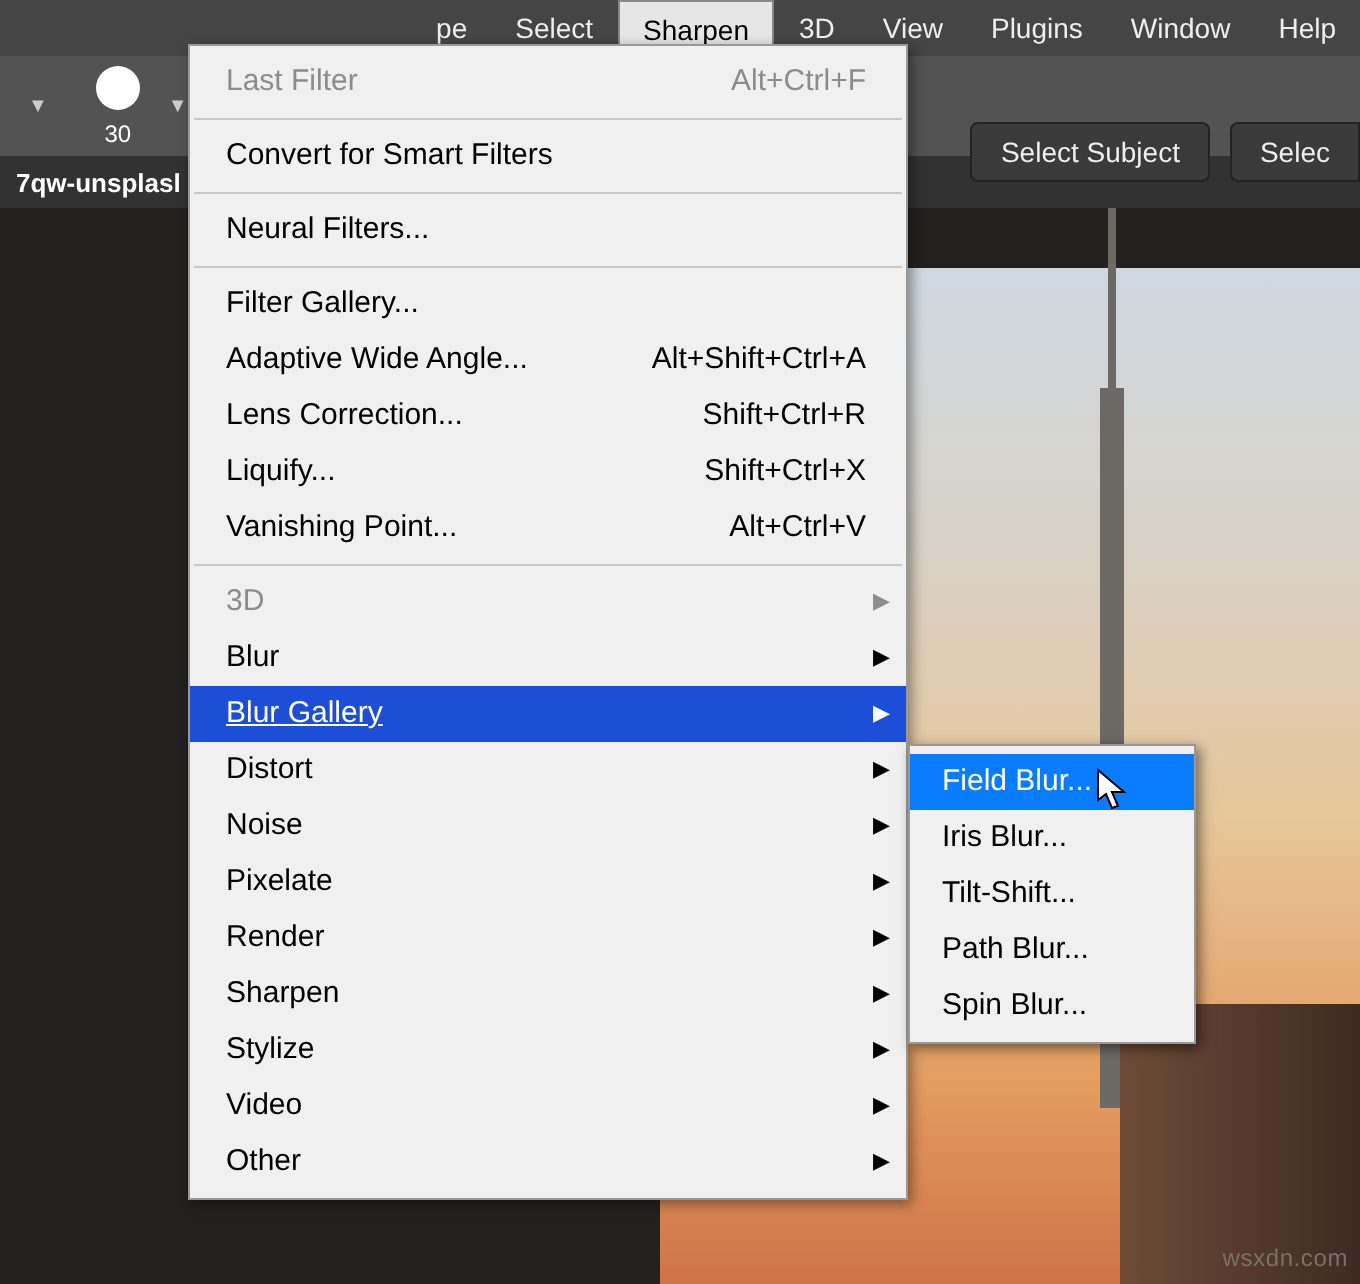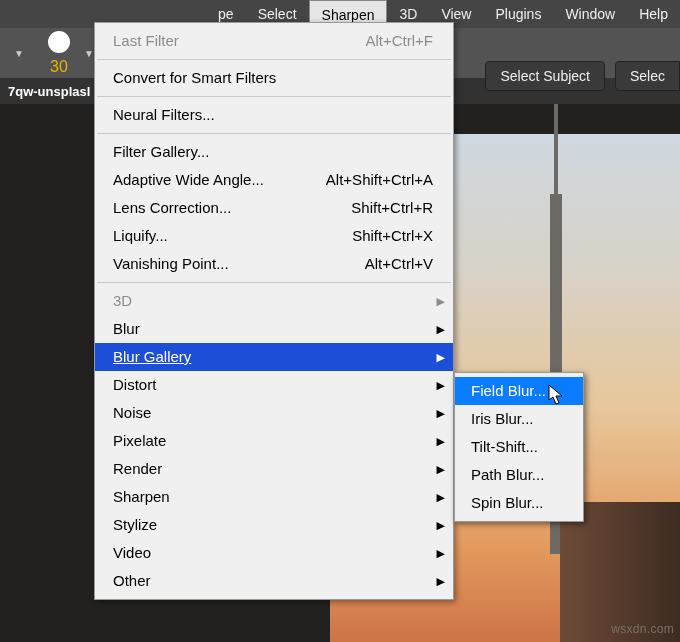--- a/index.html
+++ b/index.html
@@ -5,21 +5,21 @@
   * { box-sizing: border-box; margin: 0; padding: 0; font-family: "Segoe UI", Tahoma, sans-serif; }
   body { width: 680px; height: 642px; background: #252525; overflow: hidden; position: relative; font-size: 14px; color: #ddd; }
 
   .menubar { height: 28px; background: #454545; display: flex; align-items: stretch; padding-left: 0; justify-content: flex-end; }
   .menubar .menu-item { padding: 4px 12px; color: #eee; cursor: default; line-height: 20px; }
   .menubar .menu-item.active { background: #e6e6e6; color: #000; border: 1px solid #888; border-bottom: none; }
 
   .options-bar { height: 50px; background: #535353; display: flex; align-items: center; padding: 0 10px; gap: 10px; position: relative; }
   .brush-swatch { display: flex; flex-direction: column; align-items: center; margin-left: 14px; }
   .brush-dot { width: 22px; height: 22px; border-radius: 50%; background: #fff; }
-  .brush-size { font-size: 16px; color: #eab308; margin-top: 5px; }
+  .brush-size { font-size: 12px; color: #ffffff; margin-top: 5px; }
   .chev { font-size: 10px; color: #ccc; margin-left: 4px; }
   .options-right { position: absolute; right: 0; top: 0; bottom: 0; display: flex; align-items: center; gap: 10px; padding-right: 0; margin-top: 46px; }
   .opt-btn { background: #3a3a3a; border: 1px solid #222; color: #eee; padding: 6px 14px; font-size: 14px; border-radius: 4px; }
   .opt-btn.cut { border-radius: 4px 0 0 4px; }
 
   .tab-strip { height: 26px; background: #323232; display: flex; align-items: center; padding-left: 2px; }
   .tab { font-size: 13px; color: #fff; font-weight: 600; padding: 4px 6px; }
 
   .canvas-area { position: absolute; top: 104px; left: 0; right: 0; bottom: 0; background: #22211f; overflow: hidden; }
   .photo { position: absolute; left: 330px; top: 30px; right: 0; bottom: -40px; background: linear-gradient(180deg,#cfd9e2 0%,#d8d2c7 25%,#e7c79b 50%,#e49b5f 75%,#c4633c 100%); }
@@ -31,21 +31,21 @@
   .dropdown { position: absolute; left: 94px; top: 22px; width: 360px; background: #f0f0f0; border: 1px solid #999; box-shadow: 2px 2px 6px rgba(0,0,0,.4); color: #000; padding: 4px 0; }
   .dd-item { display: flex; justify-content: space-between; align-items: center; padding: 3px 20px 3px 18px; font-size: 15px; line-height: 22px; position: relative; }
   .dd-item.disabled { color: #8c8c8c; }
   .dd-item.highlight { background: #1d4ed8; color: #fff; text-decoration: underline; }
   .dd-item .shortcut { color: #000; font-size: 15px; }
   .dd-item.disabled .shortcut { color: #8c8c8c; }
   .dd-sep { height: 1px; background: #c8c8c8; margin: 4px 2px; }
   .submenu-arrow { position: absolute; right: 8px; font-size: 11px; }
   .dd-item.highlight .submenu-arrow { color: #fff; }
 
-  .submenu { position: absolute; left: 454px; top: 372px; width: 130px; background: #f0f0f0; border: 1px solid #999; box-shadow: 2px 2px 6px rgba(0,0,0,.5); color: #000; padding: 4px 0; }
+  .submenu { position: absolute; left: 454px; top: 372px; width: 144px; background: #f0f0f0; border: 1px solid #999; box-shadow: 2px 2px 6px rgba(0,0,0,.5); color: #000; padding: 4px 0; }
   .sub-item { padding: 3px 16px; font-size: 15px; line-height: 22px; }
   .sub-item.highlight { background: #0a7cff; color: #fff; }
 
   .cursor { position: absolute; left: 548px; top: 384px; pointer-events: none; z-index: 50; }
 
   .watermark { position: absolute; right: 6px; bottom: 6px; font-size: 12px; color: #7a7067; letter-spacing: .3px; }
 </style>
 </head>
 <body>
 

